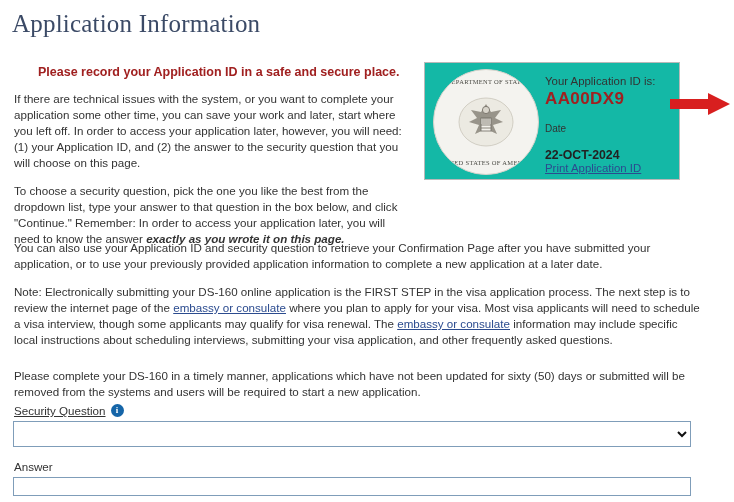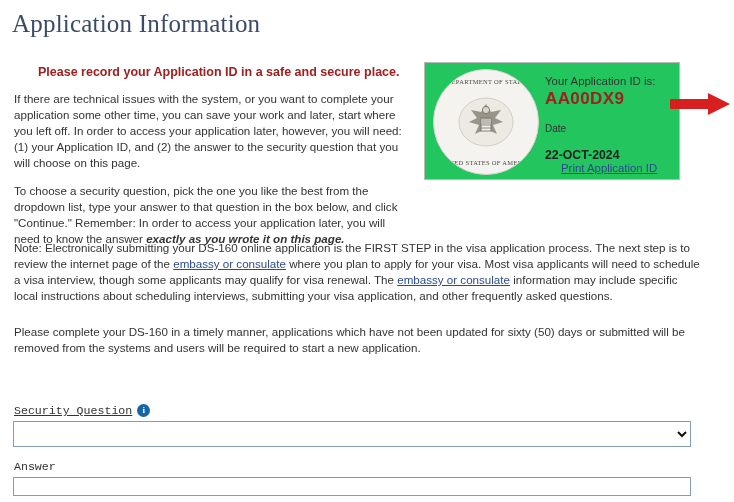--- a/index.html
+++ b/index.html
@@ -62,21 +62,21 @@
     cursor: pointer;
   }
   
   .idpanel {
     position: absolute;
     left: 424px;
     top: 62px;
     width: 256px;
     height: 118px;
     border: 1px solid #b9b9b9;
-    background: #22c55e;
+    background: #14b8a6;
     box-sizing: border-box;
   }
   .seal {
     position: absolute;
     left: 8px;
     top: 6px;
     width: 104px;
     height: 104px;
     border-radius: 50%;
     background: #f4f3ef;
@@ -130,40 +130,39 @@
     color: #333333;
   }
   .idinfo .dateval {
     font-size: 12.3px;
     font-weight: bold;
     color: #222222;
     margin-top: 14px;
   }
   .printlink {
     position: absolute;
-    left: 136px;
+    left: 120px;
     top: 99px;
     font-size: 11.4px;
     color: #2b4b8f;
     text-decoration: underline;
     cursor: pointer;
   }
   
   .arrow {
     position: absolute;
     left: 668px;
     top: 92px;
     width: 62px;
     height: 24px;
   }
   
   .field-label {
     font-size: 11.6px;
     color: #333333;
-    font-family: Liberation Mono, monospace;
   }
   .sq-label-row {
     position: absolute;
     left: 14px;
     top: 404px;
     display: flex;
     align-items: center;
     gap: 5px;
   }
   .underline-label {
@@ -265,20 +264,21 @@
     </div>
 
     <div class="printlink">Print Application ID</div>
   </div>
 
   <svg class="arrow" viewBox="0 0 62 24">
     <path d="M62 12 L40 1 L40 7 L2 7 L2 17 L40 17 L40 23 Z" fill="#d81f1f"></path>
   </svg>
 
   <div style="position:absolute; left:14px; top:240px; width:706px;">
+    <p class="para wide">You can also use your Application ID and security question to retrieve your Confirmation Page after you have submitted your application, or to use your previously provided application information to complete a new application at a later date.</p>
 
     <p class="para wide"><span>Note: Electronically submitting your DS-160 online application is the FIRST STEP in the visa application process. The next step is to review the internet page of the </span><a class="inline-link">embassy or consulate</a><span> where you plan to apply for your visa. Most visa applicants will need to schedule a visa interview, though some applicants may qualify for visa renewal. The </span><a class="inline-link">embassy or consulate</a><span> information may include specific local instructions about scheduling interviews, submitting your visa application, and other frequently asked questions.</span></p>
 
     <p class="para wide" style="margin-top:20px;">Please complete your DS-160 in a timely manner, applications which have not been updated for sixty (50) days or submitted will be removed from the systems and users will be required to start a new application.</p>
   </div>
 
   <div class="sq-label-row">
     <span class="field-label underline-label">Security Question</span>
     <span class="info-icon">i</span>
   </div>

